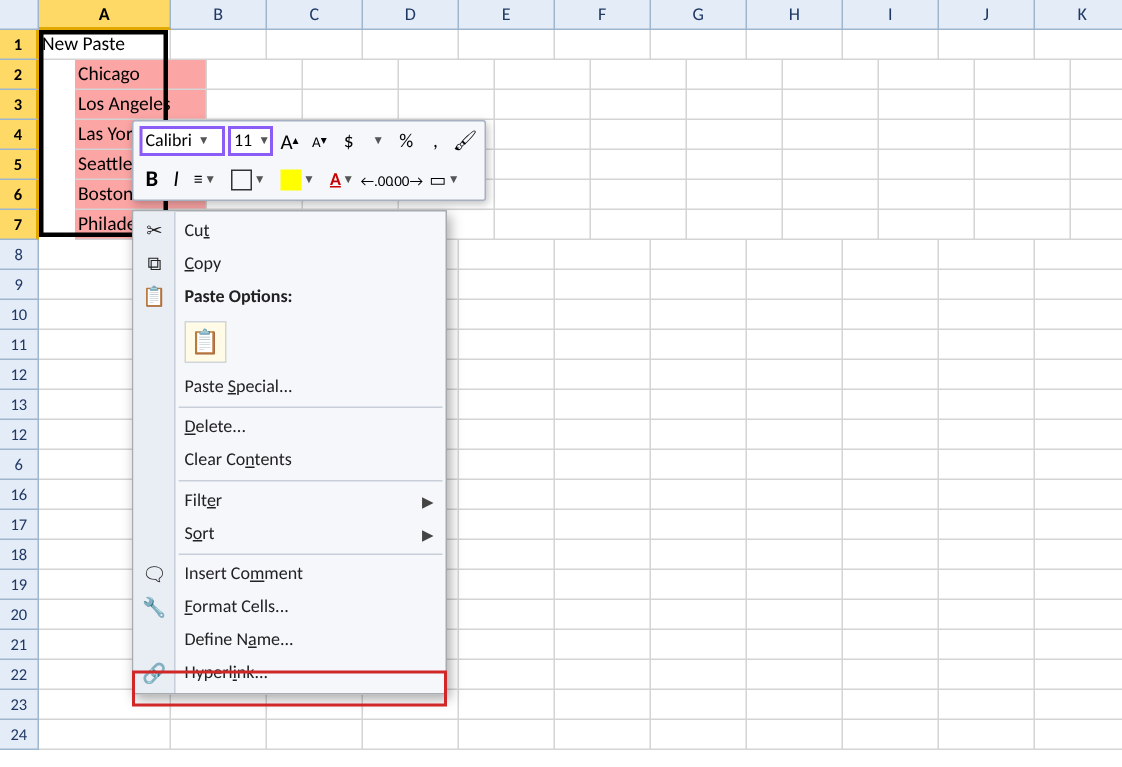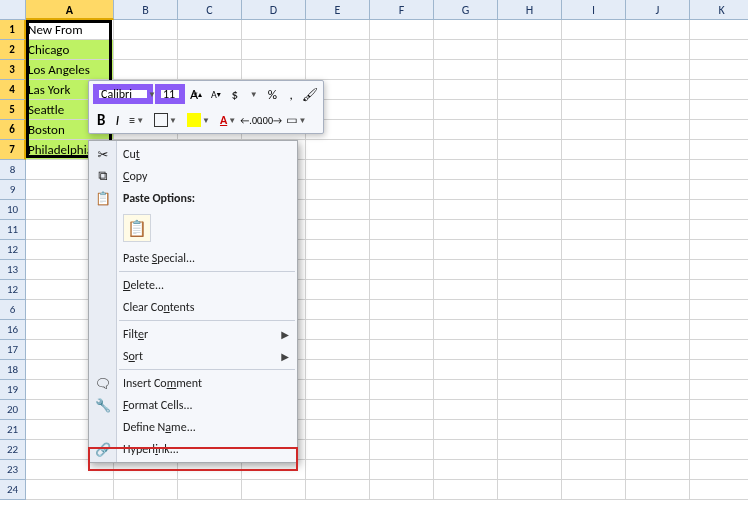--- a/index.html
+++ b/index.html
@@ -11,28 +11,28 @@
 .col-hdr { width: 64px; height: 20px; background: #e4ecf7; border-right: 1px solid #9eb6ce; border-bottom: 1px solid #9eb6ce; text-align: center; font-size: 12px; line-height: 20px; color: #1f3864; }
 .col-hdr.sel { background: #ffd966; border-bottom: 2px solid #e0a800; font-weight: bold; color: #000; }
 .row-hdrs { position: absolute; top: 20px; left: 0; }
 .row-hdr { width: 26px; height: 20px; background: #e4ecf7; border-right: 1px solid #9eb6ce; border-bottom: 1px solid #9eb6ce; text-align: center; font-size: 11px; line-height: 20px; color: #1f3864; }
 .row-hdr.sel { background: #ffd966; border-right: 2px solid #e0a800; font-weight: bold; color: #000; }
 .grid { position: absolute; top: 20px; left: 26px; }
 .row { display: flex; }
 .cell { width: 64px; height: 20px; border-right: 1px solid #d4d4d4; border-bottom: 1px solid #d4d4d4; font-size: 13px; padding: 0 2px; line-height: 20px; overflow: hidden; white-space: nowrap; background: #fff; }
 .cell.colA { width: 88px; }
 .col-hdr.colA { width: 88px; }
-.cell.selrange { background: #bef264; }
+.cell.selrange { background: #fca5a5; margin-left: 24px; }
 .selbox { position: absolute; border: 3px solid #000; pointer-events: none; }
 .selhandle { position: absolute; width: 6px; height: 6px; background: #000; }
 
 .minibar { position: absolute; width: 236px; background: #f5f7fb; border: 1px solid #a7b0c0; border-radius: 2px; box-shadow: 1px 2px 6px rgba(0,0,0,.25); }
 .minibar-row { display: flex; align-items: center; height: 26px; padding: 0 4px; gap: 2px; }
 .mb-ctl { height: 20px; display: flex; align-items: center; justify-content: center; font-size: 12px; border: 1px solid transparent; border-radius: 2px; padding: 0 3px; }
-.mb-sel { font-size: 12px; height: 20px; border: 6px solid #8b5cf6; background: #fff; padding: 0 2px; display: flex; align-items: center; gap: 16px; }
+.mb-sel { font-size: 12px; height: 20px; border: 2px solid #8b5cf6; background: #fff; padding: 0 2px; display: flex; align-items: center; gap: 4px; }
 .mb-sel .dd { font-size: 8px; color: #555; }
 .mb-bold { font-weight: bold; font-family: 'Times New Roman', serif; font-size: 15px; }
 .mb-italic { font-style: italic; font-family: 'Times New Roman', serif; font-size: 15px; }
 .mb-icon { width: 18px; font-size: 13px; text-align: center; }
 .mb-split { display:flex; align-items:center; }
 .mb-split .dd { font-size:8px; color:#555; padding-left:1px; }
 .swatch-border { width:14px; height:14px; border:1px solid #333; display:inline-block; }
 .swatch-fill { width:14px; height:14px; background:#ffff00; display:inline-block; }
 .redA { color:#c00; font-weight:bold; text-decoration: underline; text-decoration-color:#c00; }
 
@@ -86,21 +86,21 @@
       <div class="row-hdr">18</div>
       <div class="row-hdr">19</div>
       <div class="row-hdr">20</div>
       <div class="row-hdr">21</div>
       <div class="row-hdr">22</div>
       <div class="row-hdr">23</div>
       <div class="row-hdr">24</div>
     </div>
   <div class="grid" id="grid">
       <div class="row">
-        <div class="cell colA">New From</div>
+        <div class="cell colA">New Paste</div>
         <div class="cell"></div>
         <div class="cell"></div>
         <div class="cell"></div>
         <div class="cell"></div>
         <div class="cell"></div>
         <div class="cell"></div>
         <div class="cell"></div>
         <div class="cell"></div>
         <div class="cell"></div>
         <div class="cell"></div>

